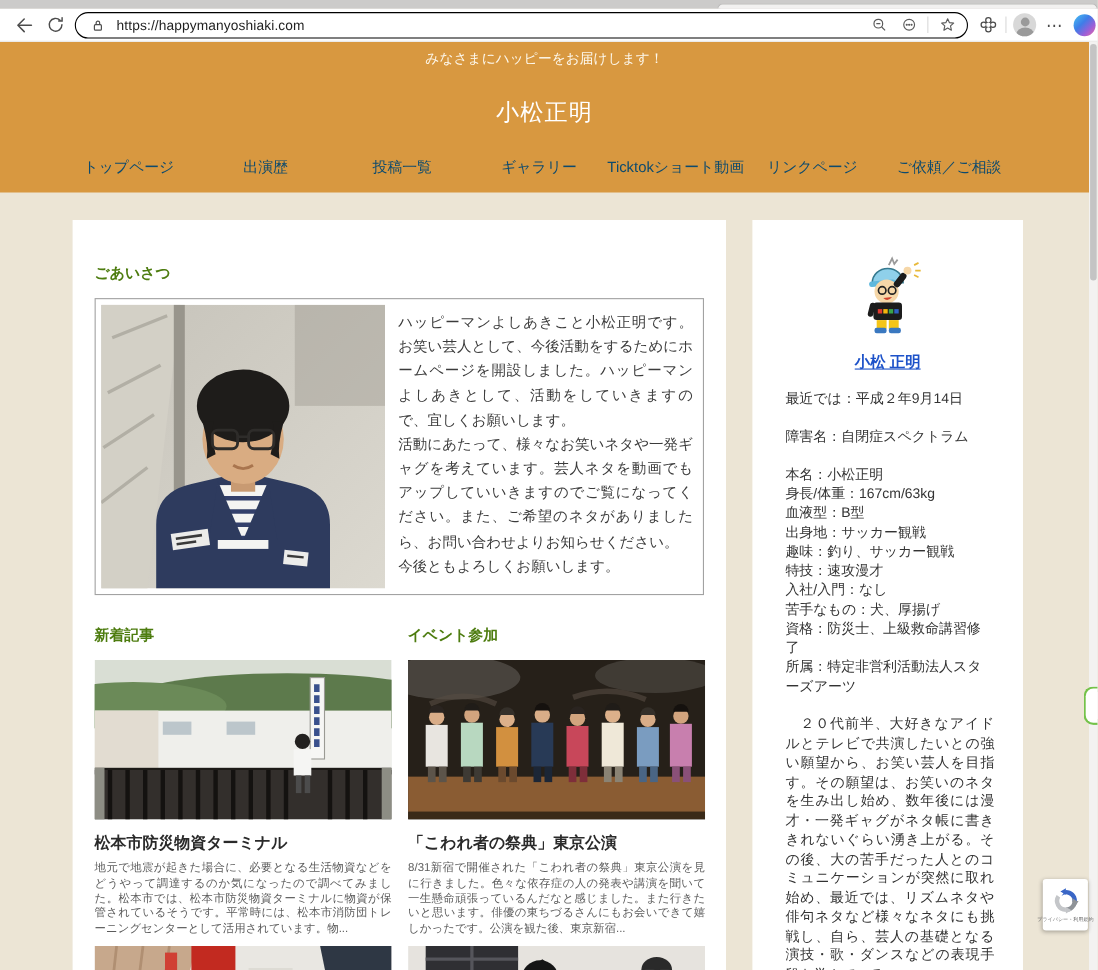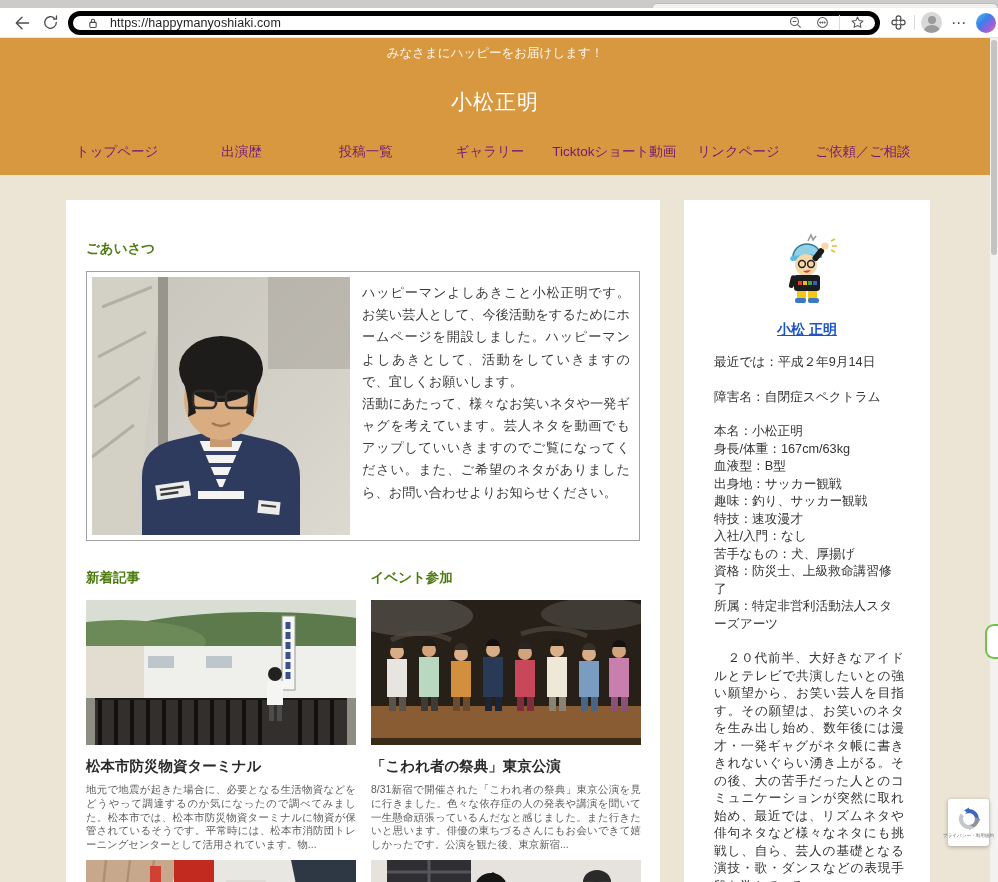--- a/index.html
+++ b/index.html
@@ -10,38 +10,38 @@
     background:#ece5d5;
   }
   
   .tabstrip { position:absolute; top:0; left:0; width:998px; height:8px; background:#cccbca; z-index:30; }
   .tabstrip .tab-hint { position:absolute; top:3px; left:652px; right:0; height:5px;
     background:#f2f1f0; border:1px solid #bdbcbb; border-bottom:none; border-radius:9px 9px 0 0; }
   .toolbar { position:absolute; top:8px; left:0; width:998px; height:30px; background:#ffffff;
     display:flex; align-items:center; z-index:30; border-bottom:1px solid #e6e6e6; }
   .nav-btn { width:28px; height:24px; display:flex; align-items:center; justify-content:center; cursor:pointer; }
   .nav-btn svg { display:block; }
-  .omnibox { flex:1; height:24px; margin:0 8px 0 4px; border:5px solid #000000; border-radius:13px;
+  .omnibox { flex:1; height:24px; margin:0 8px 0 4px; border:1px solid #000000; border-radius:13px;
     display:flex; align-items:center; padding:0 8px 0 10px; gap:7px; background:#fff; }
   .omnibox .url { flex:1; font-size:12.5px; color:#1f1f1f; letter-spacing:.1px; white-space:nowrap; overflow:hidden; }
   .ob-icn { display:flex; align-items:center; justify-content:center; width:20px; height:20px; cursor:pointer; }
   .vdiv { width:1px; height:15px; background:#d9d9d9; }
   .tb-right { display:flex; align-items:center; gap:6px; padding-right:2px; }
   .avatar-circle { width:21px; height:21px; border-radius:50%; background:#d8d8d8; position:relative; overflow:hidden; cursor:pointer; }
   .avatar-circle .head { position:absolute; top:4px; left:6.5px; width:8px; height:8px; border-radius:50%; background:#9a9a9a; }
   .avatar-circle .shoulders { position:absolute; top:13px; left:2.5px; width:16px; height:12px; border-radius:50%; background:#9a9a9a; }
   .more-dots { font-size:15px; color:#4a4a4a; letter-spacing:1px; cursor:pointer; padding:0 3px; }
   .copilot { width:20px; height:20px; border-radius:50%; cursor:pointer;
     background:linear-gradient(135deg,#48c3f2 0%,#3e7de8 40%,#9a5fd8 70%,#ef6aa0 100%); }
   
   .site-header { position:absolute; top:38px; left:0; width:990px; height:137px; background:#d89840; z-index:5; }
   .tagline { padding-top:7px; text-align:center; font-size:12.5px; color:#fdf8ec; }
   .site-title { margin-top:26px; text-align:center; font-size:21px; color:#ffffff; letter-spacing:1px;font-family:Liberation Mono, monospace; }
   .site-nav { position:absolute; left:55px; right:65px; top:105px; display:flex; }
-  .site-nav .nav-item { flex:1; text-align:center; font-size:13.5px; color:#701a75; cursor:pointer; white-space:nowrap; }
+  .site-nav .nav-item { flex:1; text-align:center; font-size:13.5px; color:#0c4a6e; cursor:pointer; white-space:nowrap; }
   
   .main-card { position:absolute; left:66px; top:200px; width:594px; height:682px; background:#ffffff; overflow:hidden; z-index:5; }
   .main-inner { padding:20px; }
   .blue-heading { color:#4d7c0f; font-weight:bold; font-size:13.5px; }
   .greet-head { margin:20px 0 13px 0; }
   .greeting-box { border:1px solid #a2a2a2; height:270px; display:flex; padding:5px; gap:12px; }
   .portrait { width:258px; height:258px; flex:none; }
   .greeting-text { flex:1; padding:5px 4px 0 0; font-size:13.2px; line-height:1.68; color:#3b3b3b; text-align:justify; }
   .greeting-text p { margin:0; }
   .section-row { display:flex; gap:15px; margin-top:28px; }
@@ -189,20 +189,21 @@
         <path d="M92 106q6 22 4 34l8-4q-4-16-2-30z" fill="#1e1c1a"></path>
         <path d="M166 106q-6 22-4 34l-8-4q4-16 2-30z" fill="#1e1c1a"></path>
         <rect x="101" y="114" width="23" height="17" rx="5" fill="none" stroke="#2e2c2a" stroke-width="2.6"></rect>
         <rect x="134" y="114" width="23" height="17" rx="5" fill="none" stroke="#2e2c2a" stroke-width="2.6"></rect>
         <path d="M124 120h10" stroke="#2e2c2a" stroke-width="2.4"></path>
         <path d="M120 146q9 6 18 0" stroke="#a9754e" stroke-width="2.6" fill="none"></path>
       </svg>
       <div class="greeting-text">
         <p>ハッピーマンよしあきこと小松正明です。お笑い芸人として、今後活動をするためにホームページを開設しました。ハッピーマンよしあきとして、活動をしていきますので、宜しくお願いします。</p>
         <p>活動にあたって、様々なお笑いネタや一発ギャグを考えています。芸人ネタを動画でもアップしていいきますのでご覧になってください。また、ご希望のネタがありましたら、お問い合わせよりお知らせください。</p>
+        <p>今後ともよろしくお願いします。</p>
       </div>
     </div>
 
     <div class="section-row">
       <div class="col blue-heading">新着記事</div>
       <div class="col blue-heading">イベント参加</div>
     </div>
 
     <div class="articles-row">
       <div class="article-card">

